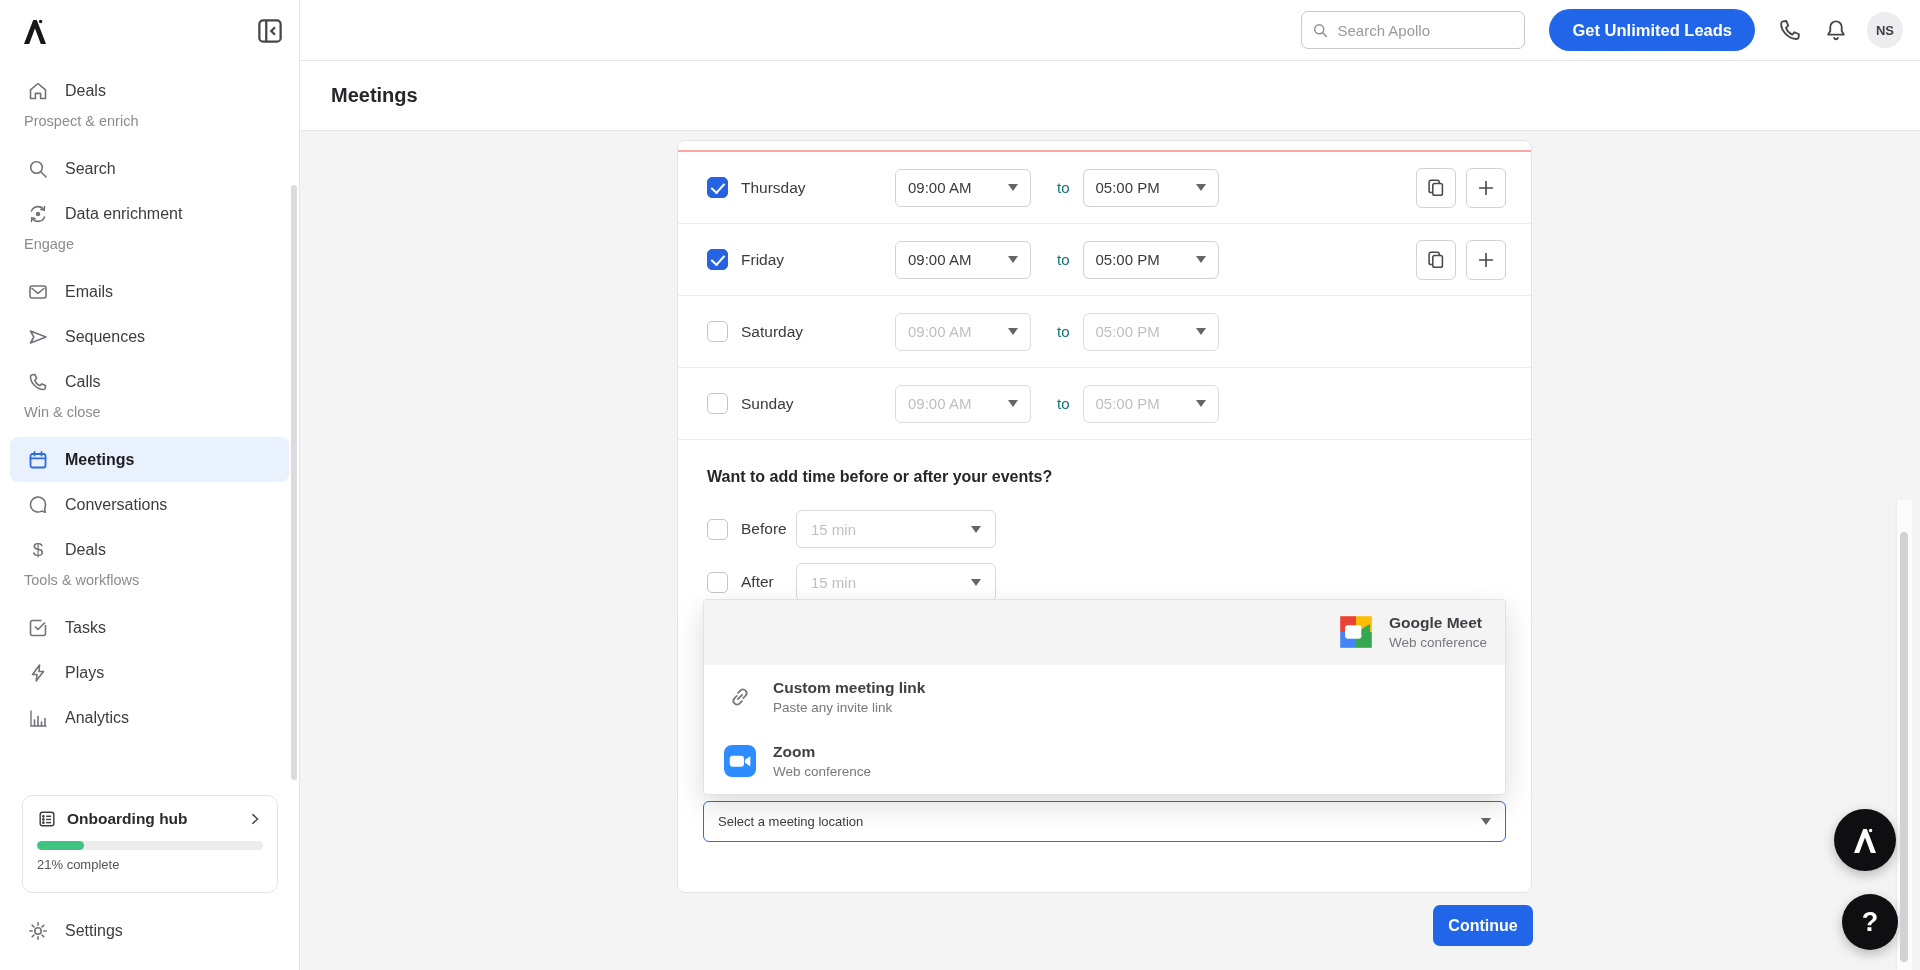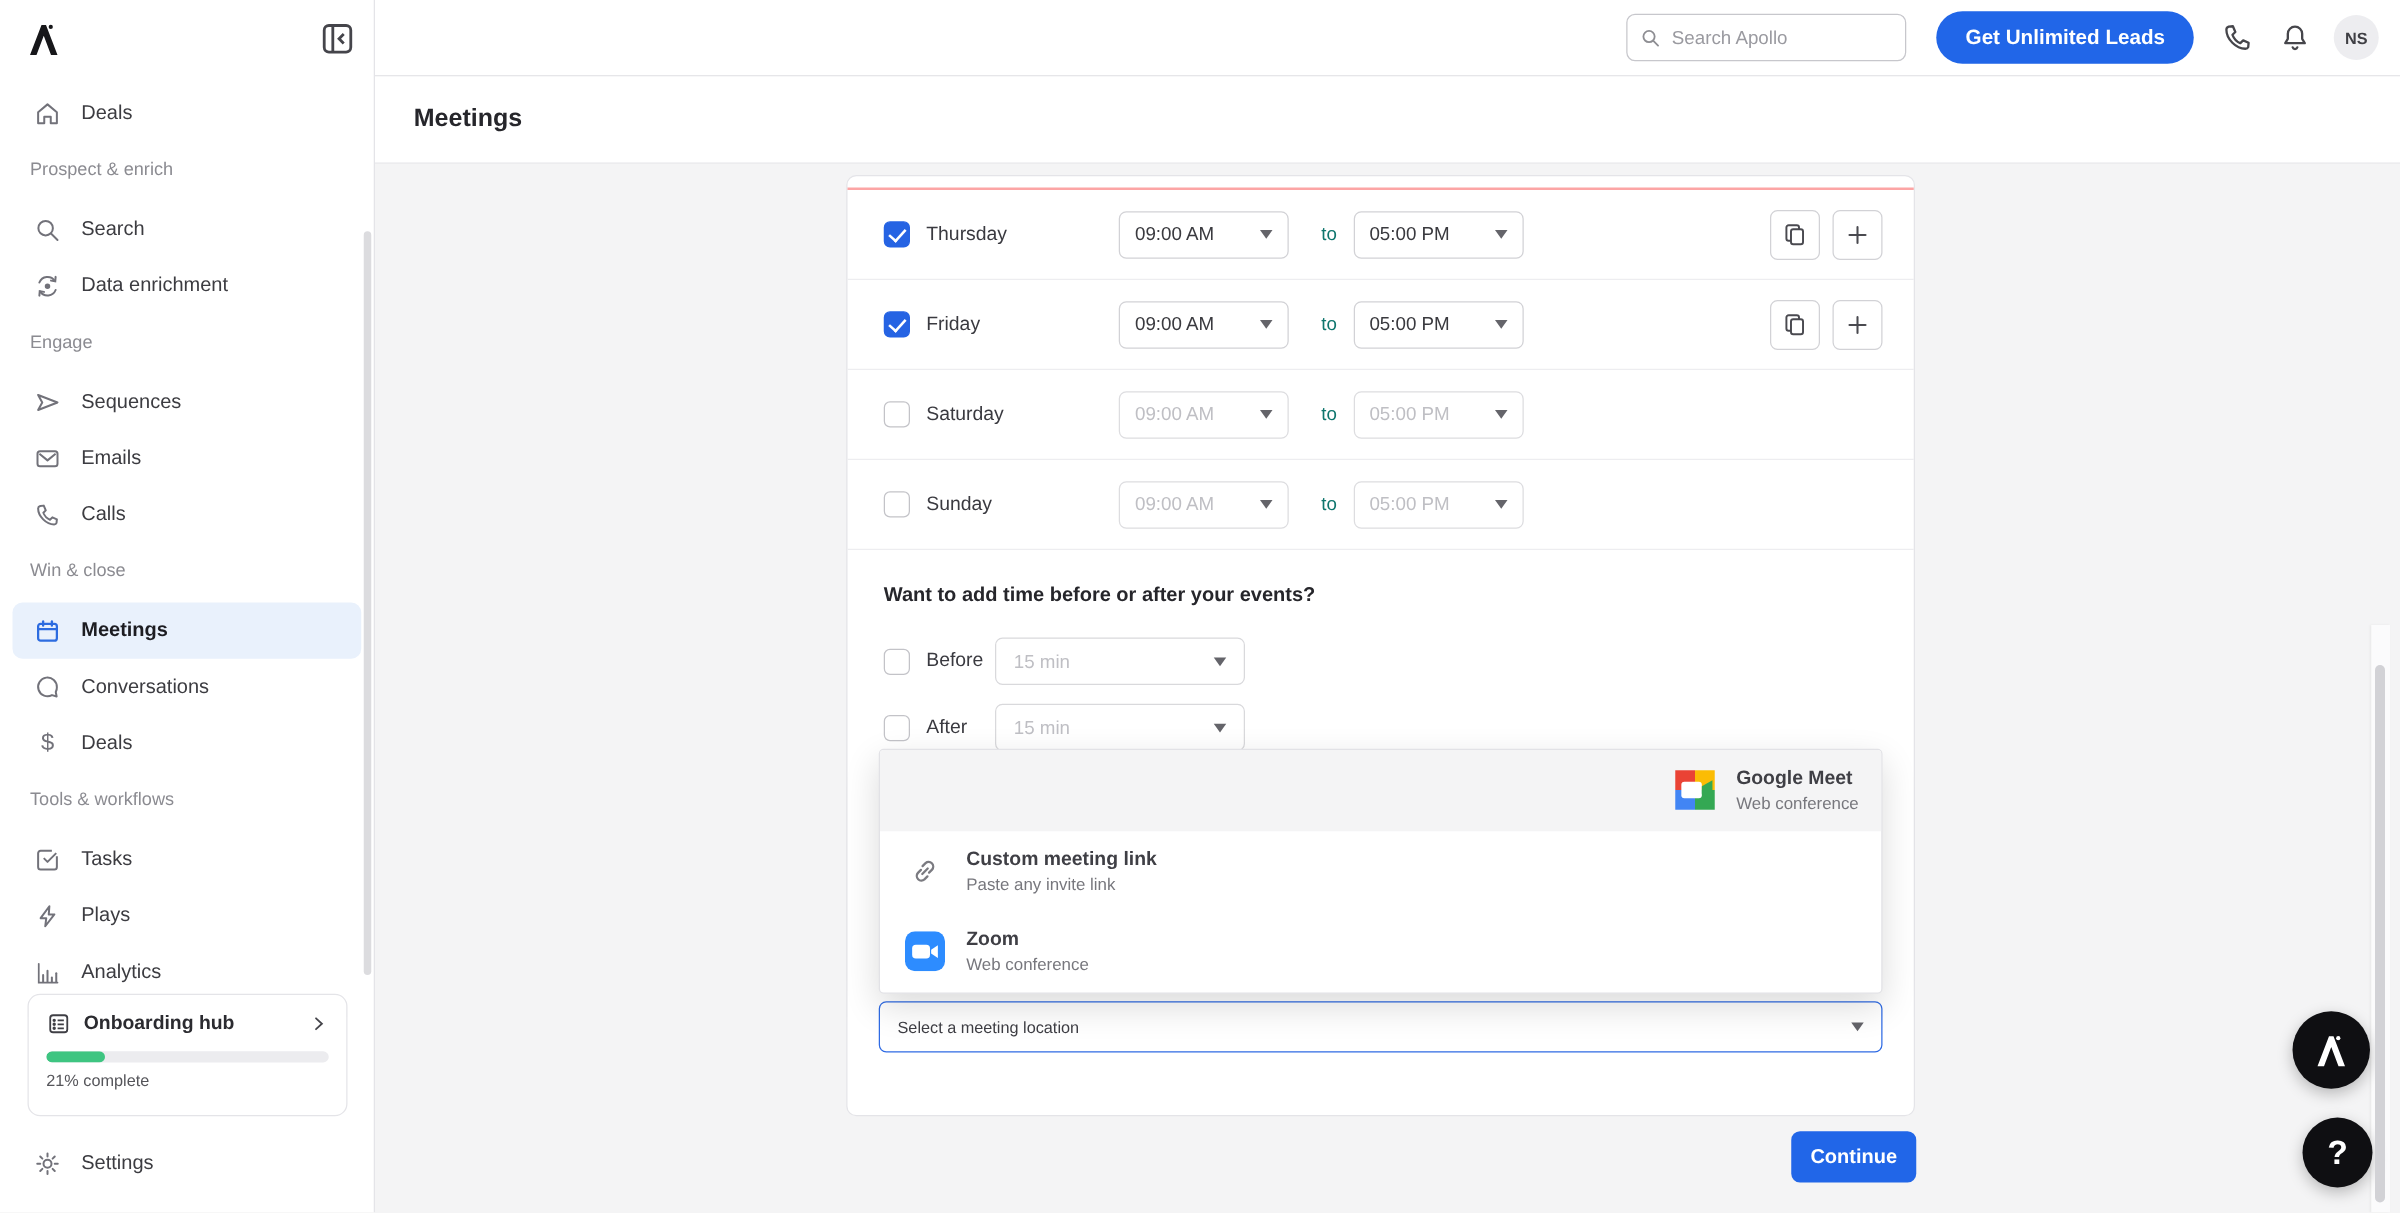--- a/index.html
+++ b/index.html
@@ -9,21 +9,21 @@
   
   .sidebar { position:absolute; left:0; top:0; width:300px; height:970px; background:#fff; border-right:1px solid #e4e4e8; z-index:4; }
   .side-top { height:62px; display:flex; align-items:center; padding:0 14px 0 20px; }
   .logo { width:30px; height:34px; color:#17171a; }
   .collapse-btn { margin-left:auto; width:30px; height:30px; border:none; background:none; color:#45454b; cursor:pointer; padding:0; }
   .nav { padding-top:6px; }
   .nav-item { height:45px; display:flex; align-items:center; padding-left:27px; gap:16px; font-size:16px; color:#3c3c41; cursor:pointer; }
   .nav-item .nicon { width:22px; height:22px; color:#72727a; flex:none; display:flex; align-items:center; justify-content:center; }
   .nav-item.active { background:#e9f1fc; border-radius:8px; margin:0 10px; padding-left:17px; color:#1d1d22; font-weight:bold; }
   .nav-item.active .nicon { color:#2d6ce0; }
-  .nav-section { margin-top:15px; height:33px; display:flex; align-items:flex-start; padding-left:24px; font-size:14.5px; color:#8b8b91; }
+  .nav-section { height:33px; display:flex; align-items:flex-start; padding-left:24px; font-size:14.5px; color:#8b8b91; }
   .dollar-glyph { font-size:19px; color:#72727a; font-weight:normal; line-height:1; }
   .side-scrollbar { position:absolute; left:291px; top:185px; width:6px; height:595px; background:#dcdcdf; border-radius:3px; }
 
   .onboarding-card { position:absolute; left:22px; top:795px; width:256px; height:98px; background:#fff; border:1px solid #e4e4e8; border-radius:10px; padding:13px 14px 0 14px; cursor:pointer; }
   .onb-row { display:flex; align-items:center; gap:10px; }
   .onb-icon { width:20px; height:20px; color:#3f3f45; flex:none; }
   .onb-title { font-size:15.5px; font-weight:bold; color:#2b2b30; flex:1; }
   .onb-chevron { width:16px; height:16px; color:#45454b; }
   .onb-track { margin-top:12px; height:9px; background:#ececef; border-radius:5px; overflow:hidden; }
   .onb-fill { height:100%; background:#3ec581; border-radius:5px; width:21%; }
@@ -150,33 +150,33 @@
               <circle cx="11" cy="11" r="1.4" fill="currentColor"></circle>
             </svg>
           </span>
         <span>Data enrichment</span>
       </div>
 
       <div class="nav-section">Engage</div>
       <div class="nav-item">
         <span class="nicon">
             <svg viewBox="0 0 22 22" fill="none" stroke="currentColor" stroke-width="1.6" stroke-linejoin="round">
-              <path d="M3.5 5 L19 11 L3.5 17 L6.8 11 Z"></path>
-            </svg>
-          </span>
-        <span>Sequences</span>
-      </div>
-      <div class="nav-item">
-        <span class="nicon">
-            <svg viewBox="0 0 22 22" fill="none" stroke="currentColor" stroke-width="1.6" stroke-linejoin="round">
               <rect x="3" y="5" width="16" height="12" rx="2"></rect>
               <polyline points="4.5 7 11 12.3 17.5 7"></polyline>
             </svg>
           </span>
         <span>Emails</span>
+      </div>
+      <div class="nav-item">
+        <span class="nicon">
+            <svg viewBox="0 0 22 22" fill="none" stroke="currentColor" stroke-width="1.6" stroke-linejoin="round">
+              <path d="M3.5 5 L19 11 L3.5 17 L6.8 11 Z"></path>
+            </svg>
+          </span>
+        <span>Sequences</span>
       </div>
       <div class="nav-item">
         <span class="nicon">
             <svg viewBox="0 0 22 22" fill="none" stroke="currentColor" stroke-width="1.6" stroke-linejoin="round">
               <path d="M5.2 3.8 L8 3.5 L9.6 7.3 L7.7 9.2 C8.7 11.9 10.9 13.9 13 14.8 L14.9 12.9 L18.5 14.5 L18.2 17.4 C18.2 17.4 17.8 18.5 16.3 18.5 C10 18.5 3.5 12 3.5 5.8 C3.5 4.3 5.2 3.8 5.2 3.8 Z"></path>
             </svg>
           </span>
         <span>Calls</span>
       </div>
 

